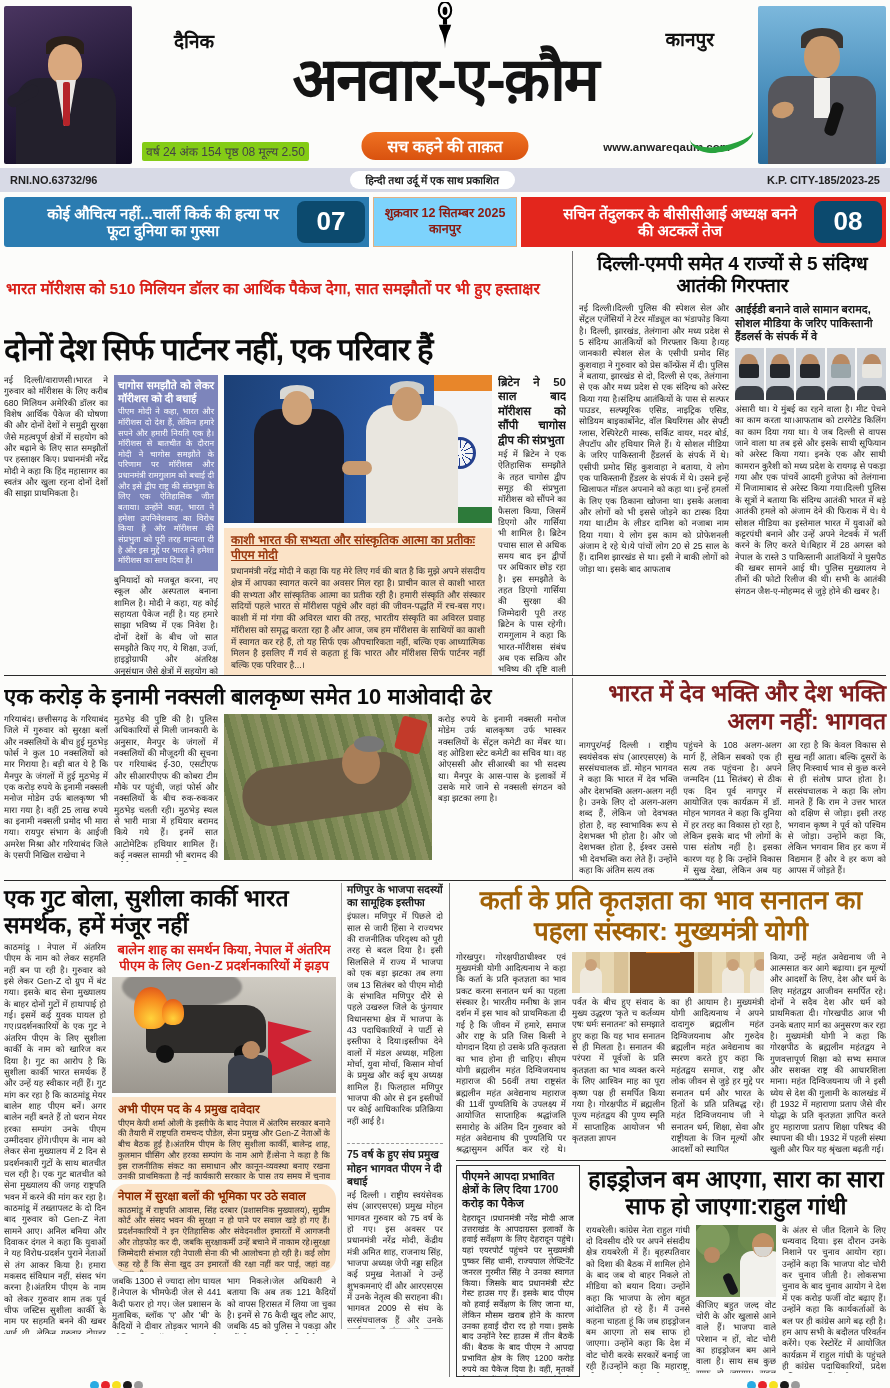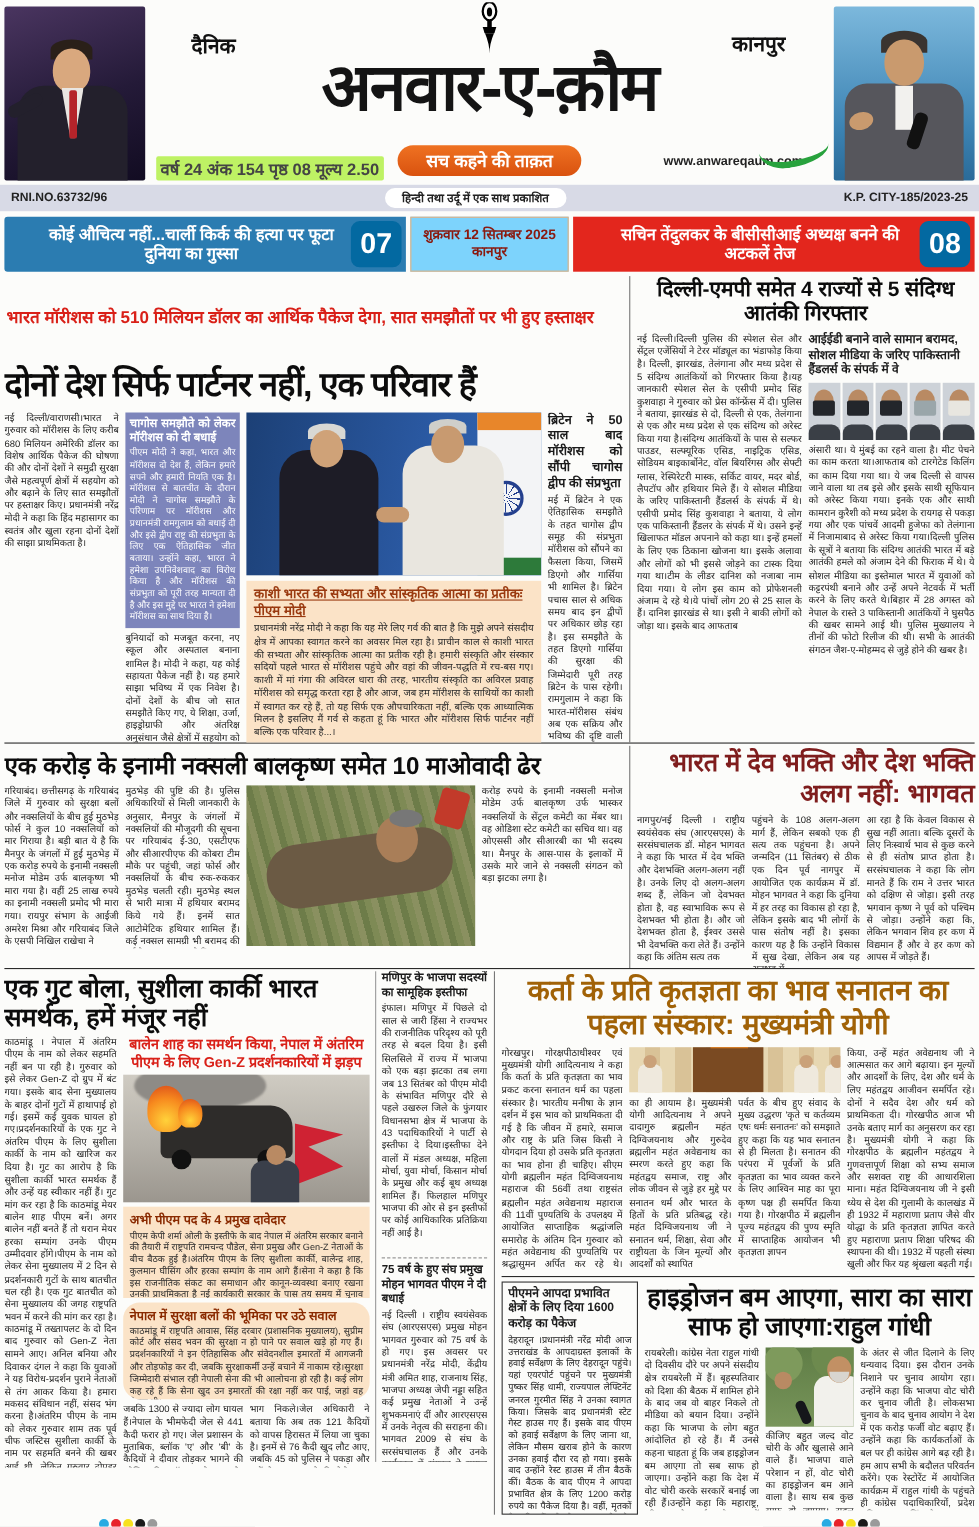--- a/index.html
+++ b/index.html
@@ -22,37 +22,37 @@
   .ph-sachin .coat{position:absolute;left:10px;top:70px;width:108px;height:92px;border-radius:20px 20px 0 0;background:#56565c;}
   .ph-sachin .shirt{position:absolute;left:56px;top:72px;width:16px;height:40px;background:#f2f1ee;}
   .ph-sachin .mic{position:absolute;left:70px;top:96px;width:12px;height:34px;background:#111;border-radius:5px;transform:rotate(18deg);}
   .ph-sachin .hand{position:absolute;left:14px;top:96px;width:22px;height:16px;border-radius:50%;background:#c99a6e;transform:rotate(-15deg);}
   .daily{position:absolute;left:38px;top:28px;font-size:19px;font-weight:700;color:#111;}
   .cityname{position:absolute;right:40px;top:26px;font-size:19px;font-weight:700;color:#111;}
   .lamp{position:absolute;left:50%;top:2px;transform:translateX(-50%);}
   .mh-title{position:absolute;left:0;right:0;top:48px;font-size:60px;font-weight:800;color:#141414;
             letter-spacing:-2px;white-space:nowrap;line-height:1.05;}
   .mh-bottom{position:absolute;left:0;right:0;top:132px;height:30px;}
-  .edition{position:absolute;left:6px;top:10px;font-size:15px;color:#444;background:#bef264;padding:1px 4px;border-radius:2px;font-weight:bold;}
+  .edition{position:absolute;left:6px;top:10px;font-size:12px;color:#444;background:#84cc16;padding:1px 4px;border-radius:2px;}
   .tagline{position:absolute;left:50%;transform:translateX(-50%);top:0px;background:linear-gradient(180deg,#ef7222,#d9520f);
            color:#fff;font-size:16px;font-weight:800;padding:3px 26px;border-radius:16px;}
   .website{position:absolute;right:24px;top:9px;font-size:11.5px;font-weight:700;color:#222;}
   .swoosh{position:absolute;right:0px;top:-6px;width:64px;height:20px;border-bottom:6px solid #28a23d;
           border-radius:0 0 90% 60%/0 0 100% 100%;transform:rotate(-8deg);}
   
   .subbar{height:24px;background:#d8dae6;display:flex;align-items:center;justify-content:space-between;
           padding:0 10px;font-size:11px;font-weight:700;color:#222;}
   .pubpill{background:#fff;border-radius:10px;padding:2px 16px;font-size:10.5px;}
   
   .teasers{display:flex;align-items:stretch;height:50px;margin:5px 4px 4px 4px;gap:4px;}
   .teaser{flex:1;display:flex;align-items:center;color:#fff;font-weight:800;font-size:15px;line-height:1.15;}
   .t-blue{background:#2b7cb1;border-radius:3px 0 0 3px;}
   .t-red{background:#e3261d;}
   .teaser .txt{flex:1;padding:4px 8px;text-align:center;margin-left:29px;}
-  .badge{width:46px;height:42px;margin:4px;background:#0369a1;border-radius:8px;color:#fff;
+  .badge{width:68px;height:42px;margin:4px;background:#0c4a6e;border-radius:8px;color:#fff;
          font-size:26px;font-weight:800;display:flex;align-items:center;justify-content:center;flex:none;}
   .datebox{width:138px;background:#7dd3fc;border:1px solid #e0b183;display:flex;align-items:center;justify-content:center;
            text-align:center;color:#8a1a10;font-weight:800;font-size:12.5px;line-height:1.25;padding:2px;}
   
   .col{font-size:8.6px;line-height:1.32;text-align:justify;color:#1b1b1b;overflow:hidden;}
   .dashed{border-top:1px dashed #999;margin:4px 0;}
   .hrule{border-top:1.5px solid #2a2a2a;margin:0 4px;}
   
   .lead-region{display:flex;padding:0 4px;}
   .lead-left{width:562px;}
@@ -408,31 +408,31 @@
                   <div class="ah"></div>
                 </div>
               <div class="aud" style="left:178px">
                   <div class="ah"></div>
                 </div>
               <div class="pod"></div>
               <div class="yg"></div>
 
             </div>
             <div class="yogi-subcols">
+              <div class="col">पर्वत के बीच हुए संवाद के मुख्य उद्धरण 'कृते च कर्तव्यम एषः धर्मः सनातनः' को समझाते हुए कहा कि यह भाव सनातन से ही मिलता है। सनातन की परंपरा में पूर्वजों के प्रति कृतज्ञता का भाव व्यक्त करने के लिए आश्विन माह का पूरा कृष्ण पक्ष ही समर्पित किया गया है। गोरक्षपीठ में ब्रह्मलीन पूज्य महंतद्वय की पुण्य स्मृति में साप्ताहिक आयोजन भी कृतज्ञता ज्ञापन</div>
               <div class="col">का ही आयाम है। मुख्यमंत्री योगी आदित्यनाथ ने अपने दादागुरु ब्रह्मलीन महंत दिग्विजयनाथ और गुरुदेव ब्रह्मलीन महंत अवेद्यनाथ का स्मरण करते हुए कहा कि महंतद्वय समाज, राष्ट्र और लोक जीवन से जुड़े हर मुद्दे पर सनातन धर्म और भारत के हितों के प्रति प्रतिबद्ध रहे। महंत दिग्विजयनाथ जी ने सनातन धर्म, शिक्षा, सेवा और राष्ट्रीयता के जिन मूल्यों और आदर्शों को स्थापित</div>
-              <div class="col">पर्वत के बीच हुए संवाद के मुख्य उद्धरण 'कृते च कर्तव्यम एषः धर्मः सनातनः' को समझाते हुए कहा कि यह भाव सनातन से ही मिलता है। सनातन की परंपरा में पूर्वजों के प्रति कृतज्ञता का भाव व्यक्त करने के लिए आश्विन माह का पूरा कृष्ण पक्ष ही समर्पित किया गया है। गोरक्षपीठ में ब्रह्मलीन पूज्य महंतद्वय की पुण्य स्मृति में साप्ताहिक आयोजन भी कृतज्ञता ज्ञापन</div>
             </div>
           </div>
           <div class="col yg4">किया, उन्हें महंत अवेद्यनाथ जी ने आत्मसात कर आगे बढ़ाया। इन मूल्यों और आदर्शों के लिए, देश और धर्म के लिए महंतद्वय आजीवन समर्पित रहे। दोनों ने सदैव देश और धर्म को प्राथमिकता दी। गोरखपीठ आज भी उनके बताए मार्ग का अनुसरण कर रहा है। मुख्यमंत्री योगी ने कहा कि गोरक्षपीठ के ब्रह्मलीन महंतद्वय ने गुणवत्तापूर्ण शिक्षा को सभ्य समाज और सशक्त राष्ट्र की आधारशिला माना। महंत दिग्विजयनाथ जी ने इसी ध्येय से देश की गुलामी के कालखंड में ही 1932 में महाराणा प्रताप जैसे वीर योद्धा के प्रति कृतज्ञता ज्ञापित करते हुए महाराणा प्रताप शिक्षा परिषद की स्थापना की थी। 1932 में पहली संस्था खुली और फिर यह श्रृंखला बढ़ती गई।</div>
         </div>
       </div>
 
       <div class="rahul-row">
         <div class="pmbox">
-          <div class="bt">पीएमने आपदा प्रभावित क्षेत्रों के लिए दिया 1600 करोड़ का पैकेज</div>
+          <div class="bt">पीएमने आपदा प्रभावित क्षेत्रों के लिए दिया 1700 करोड़ का पैकेज</div>
           <div class="bb">देहरादून ।प्रधानमंत्री नरेंद्र मोदी आज उत्तराखंड के आपदाग्रस्त इलाकों के हवाई सर्वेक्षण के लिए देहरादून पहुंचे। यहां एयरपोर्ट पहुंचने पर मुख्यमंत्री पुष्कर सिंह धामी, राज्यपाल लेफ्टिनेंट जनरल गुरमीत सिंह ने उनका स्वागत किया। जिसके बाद प्रधानमंत्री स्टेट गेस्ट हाउस गए हैं। इसके बाद पीएम को हवाई सर्वेक्षण के लिए जाना था, लेकिन मौसम खराब होने के कारण उनका हवाई दौरा रद हो गया। इसके बाद उन्होंने रेस्ट हाउस में तीन बैठकें कीं। बैठक के बाद पीएम ने आपदा प्रभावित क्षेत्र के लिए 1200 करोड़ रुपये का पैकेज दिया है। वहीं, मृतकों के परिजनों को दो लाख रुपये और घायलों को 50,000 रुपये दिए जाएंगे।</div>
         </div>
         <div class="rahul-main">
           <div class="rahul-hl">हाइड्रोजन बम आएगा, सारा का सारा साफ हो जाएगा:राहुल गांधी</div>
           <div class="rahul-cols">
             <div class="col rh1">रायबरेली। कांग्रेस नेता राहुल गांधी दो दिवसीय दौरे पर अपने संसदीय क्षेत्र रायबरेली में हैं। बृहस्पतिवार को दिशा की बैठक में शामिल होने के बाद जब वो बाहर निकले तो मीडिया को बयान दिया। उन्होंने कहा कि भाजपा के लोग बहुत आंदोलित हो रहे हैं। मैं उनसे कहना चाहता हूं कि जब हाइड्रोजन बम आएगा तो सब साफ हो जाएगा। उन्होंने कहा कि देश में वोट चोरी करके सरकारें बनाई जा रही हैं।उन्होंने कहा कि महाराष्ट्र, हरियाणा और कर्नाटक के चुनाव में वोट चोरी हुई है। हमने ब्लैक एंड व्हाइट सबूत दिए हैं। इंतजार</div>
             <div class="rh-mid">
               <div class="ph-rahul">
                 <div class="oh" style="left:8px;top:22px"></div>
 

